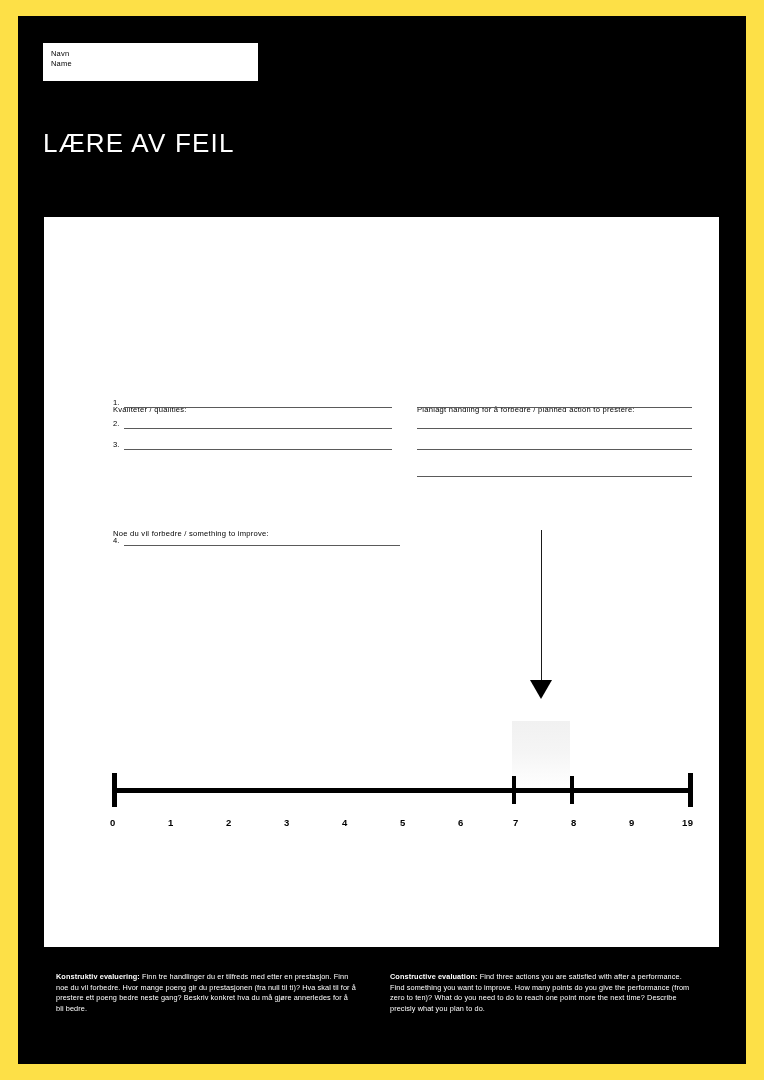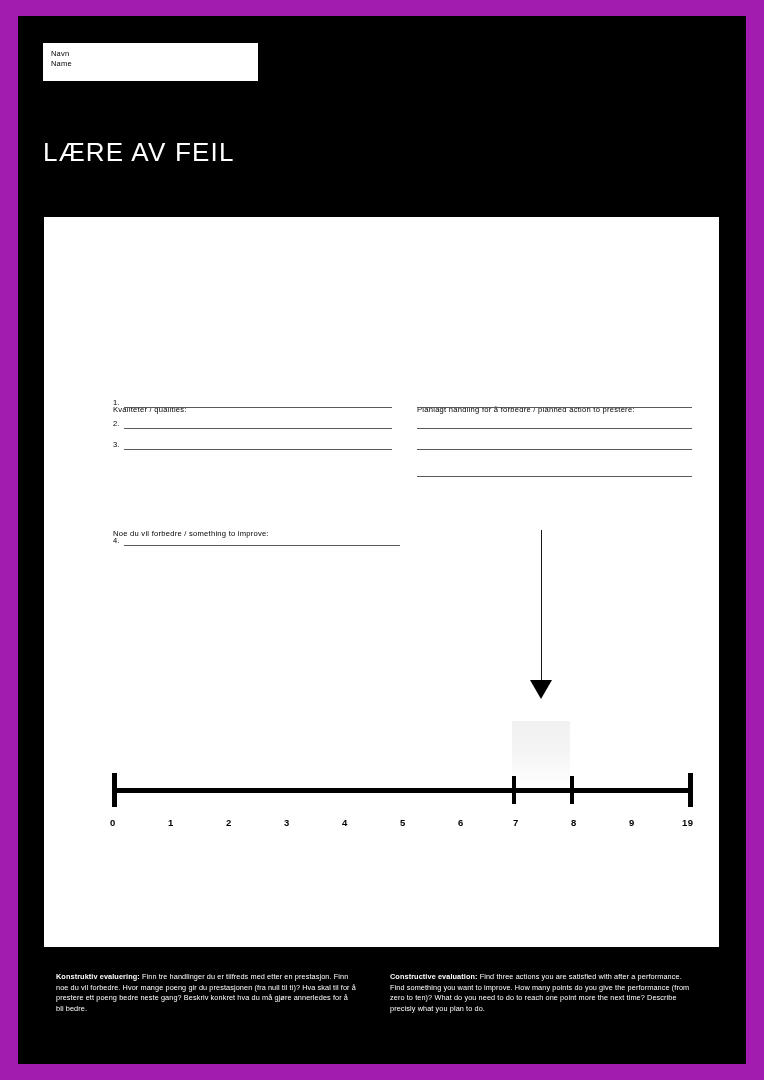--- a/index.html
+++ b/index.html
@@ -12,21 +12,21 @@
     height: 1080px;
     font-family: "Liberation Sans", sans-serif;
     overflow: hidden;
   }
 
   
   .page {
     position: relative;
     width: 764px;
     height: 1080px;
-    background: #a21caf;
+    background: #fde047;
     box-sizing: border-box;
   }
 
   .sheet {
     position: absolute;
     left: 18px;
     top: 16px;
     width: 728px;
     height: 1048px;
     background: #000000;
@@ -56,21 +56,20 @@
   
   .title-no {
     position: absolute;
     left: 25px;
     top: 112px;
     color: #ffffff;
     font-size: 26px;
     letter-spacing: 1.2px;
     font-weight: 400;
     white-space: nowrap;
-    margin-top: 9px;
   }
   .title-en {
     position: absolute;
     left: 25px;
     top: 148px;
     color: #ffffff;
     font-size: 27px;
     letter-spacing: 0.4px;
     font-weight: 700;
     white-space: nowrap;

